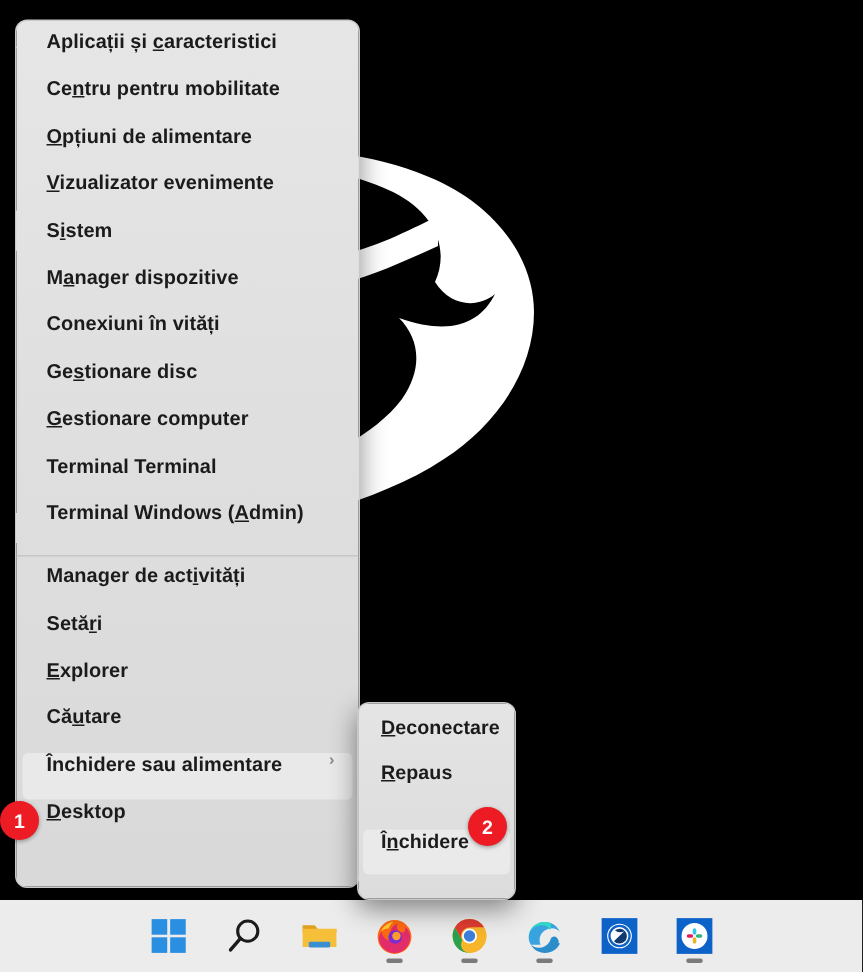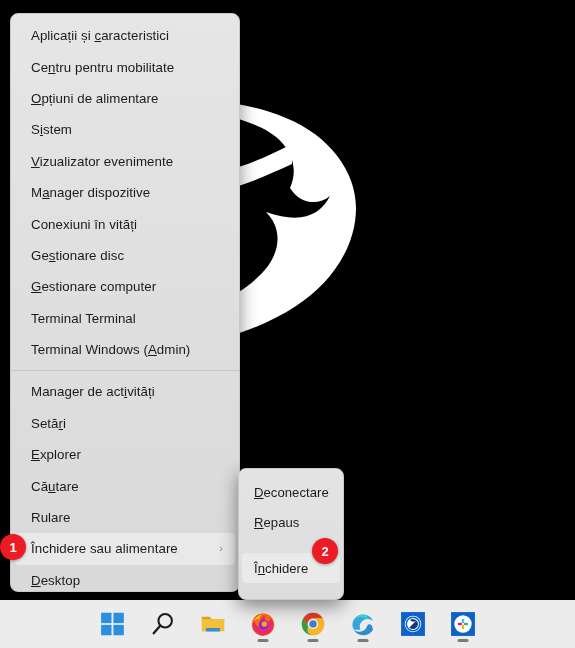--- a/index.html
+++ b/index.html
@@ -83,27 +83,28 @@
     border: 1px solid #c9c9c9;
     border-radius: 8px;
     box-shadow: 0 6px 18px rgba(0,0,0,0.45);
     box-sizing: border-box;
     padding: 6px 0 6px 0;
     overflow: hidden;
   }
   .menu-item {
     height: 31.4px;
     display: flex;
-    align-items: center;
+    align-items: flex-start;
     padding: 0 10px 0 20px;
     font-size: 13.3px;
     color: #1b1b1b;
     letter-spacing: 0.05px;
     white-space: nowrap;
     position: relative;
+    font-weight: bold;
   }
   .menu-item.highlight {
     background: #e9e9e9;
     border-radius: 4px;
     margin: 0 4px;
     padding-left: 16px;
   }
   .menu-item .label { flex: 1 1 auto; }
   .menu-item u { text-decoration: underline; text-underline-offset: 1px; }
   .menu-sep {
@@ -198,26 +199,26 @@
       <div class="menu-item">
         <span class="label">Aplicații și <u>c</u>aracteristici</span>
       </div>
       <div class="menu-item">
         <span class="label">Ce<u>n</u>tru pentru mobilitate</span>
       </div>
       <div class="menu-item">
         <span class="label"><u>O</u>pțiuni de alimentare</span>
       </div>
       <div class="menu-item">
+        <span class="label"><u>V</u>izualizator evenimente</span>
+      </div>
+      <div class="menu-item">
         <span class="label">S<u>i</u>stem</span>
       </div>
       <div class="menu-item">
-        <span class="label"><u>V</u>izualizator evenimente</span>
-      </div>
-      <div class="menu-item">
         <span class="label">M<u>a</u>nager dispozitive</span>
       </div>
       <div class="menu-item">
         <span class="label">Conexiuni în vități</span>
       </div>
       <div class="menu-item">
         <span class="label">Ge<u>s</u>tionare disc</span>
       </div>
       <div class="menu-item">
         <span class="label"><u>G</u>estionare computer</span>
@@ -233,23 +234,20 @@
         <span class="label">Manager de act<u>i</u>vități</span>
       </div>
       <div class="menu-item">
         <span class="label">Setă<u>r</u>i</span>
       </div>
       <div class="menu-item">
         <span class="label"><u>E</u>xplorer</span>
       </div>
       <div class="menu-item">
         <span class="label">Că<u>u</u>tare</span>
-      </div>
-      <div class="menu-item">
-        <span class="label">Rulare</span>
       </div>
       <div class="menu-item highlight">
         <span class="label">Închidere sau alimentare</span>
         <span class="chev">›</span>
       </div>
       <div class="menu-item">
         <span class="label"><u>D</u>esktop</span>
       </div>
     </div>
 

